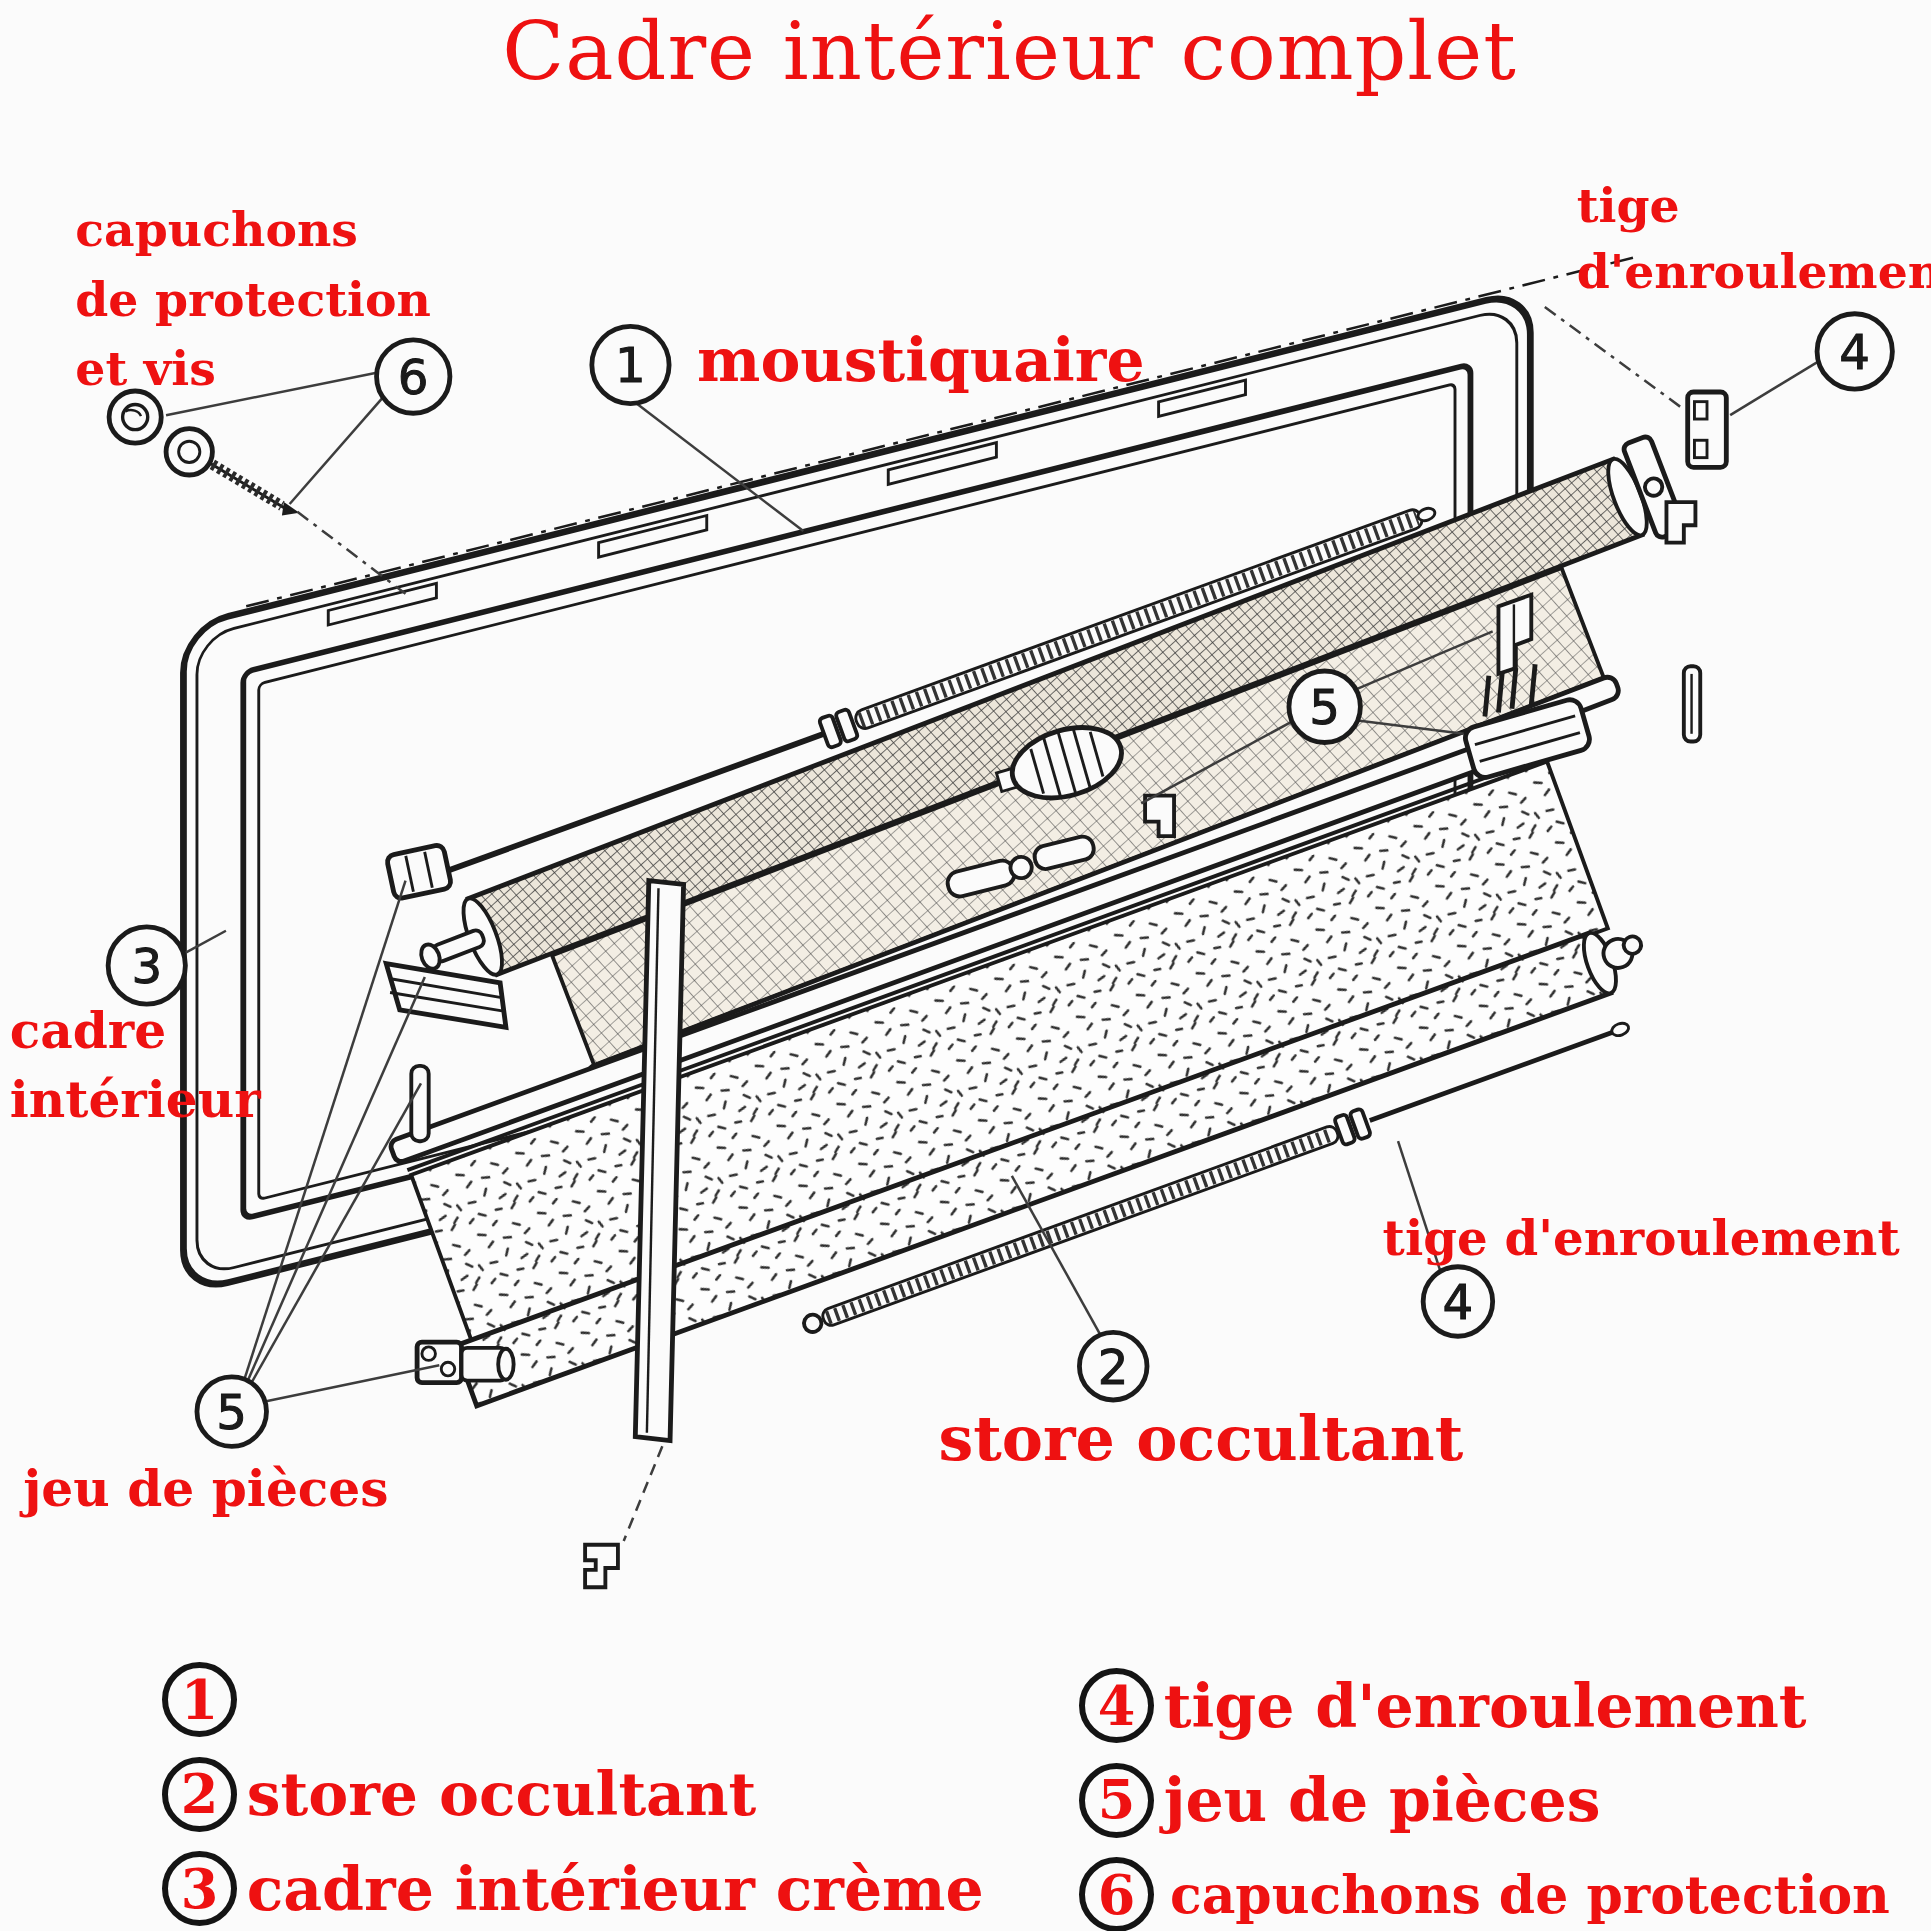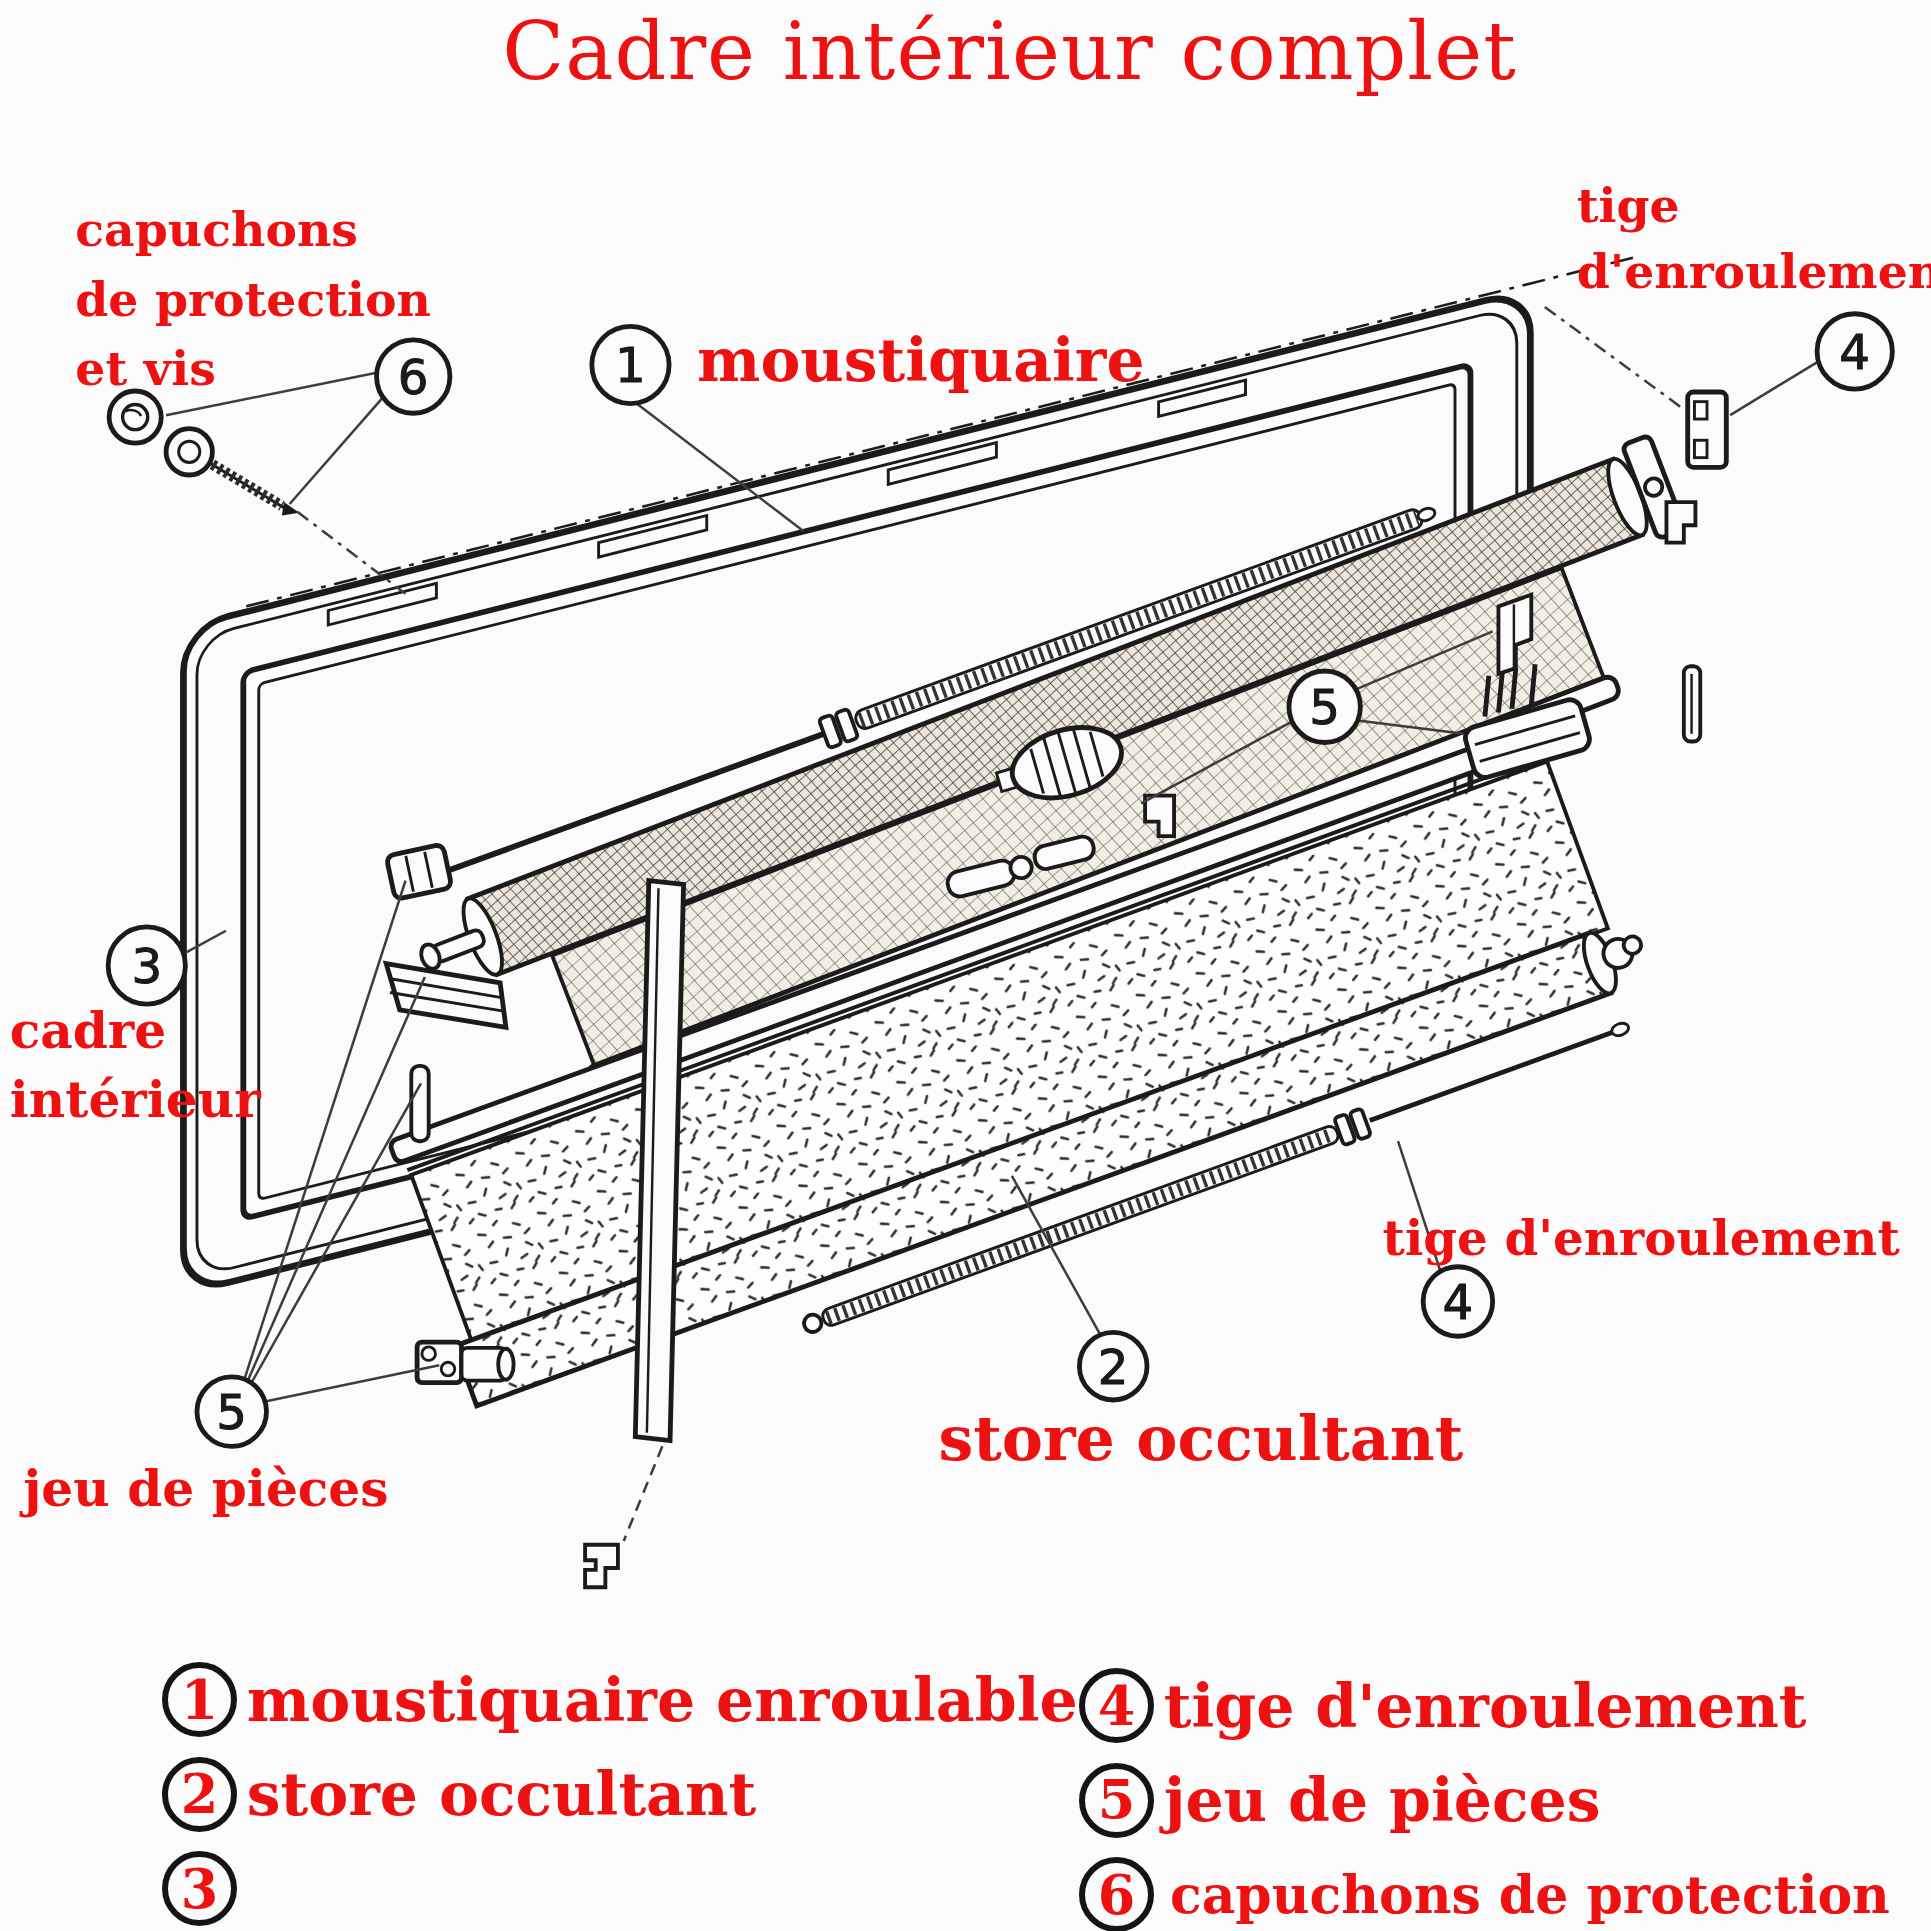--- a/index.html
+++ b/index.html
@@ -255,28 +255,28 @@
       <text class="rlbl" font-size="52" x="10" y="1157">intérieur</text>
       <text class="rlbl" font-size="52" x="24" y="1560">jeu de pièces</text>
       <text class="rlbl" font-size="64" x="972" y="1512">store occultant</text>
       <text class="rlbl" font-size="50" x="1432" y="1300">tige d'enroulement</text>
     </g>
   </svg>
 
   <div class="legend" style="left:162px;top:1659px;">
     <div class="legend-row">
       <span class="lnum">1</span>
-      <span class="ltext">moustiquaire enroulable</span>
     </div>
     <div class="legend-row">
       <span class="lnum">2</span>
       <span class="ltext">store occultant</span>
     </div>
     <div class="legend-row">
       <span class="lnum">3</span>
+      <span class="ltext">cadre intérieur crème</span>
     </div>
   </div>
 
   <div class="legend" style="left:1079px;top:1665px;">
     <div class="legend-row">
       <span class="lnum">4</span>
       <span class="ltext">tige d'enroulement</span>
     </div>
     <div class="legend-row">
       <span class="lnum">5</span>

